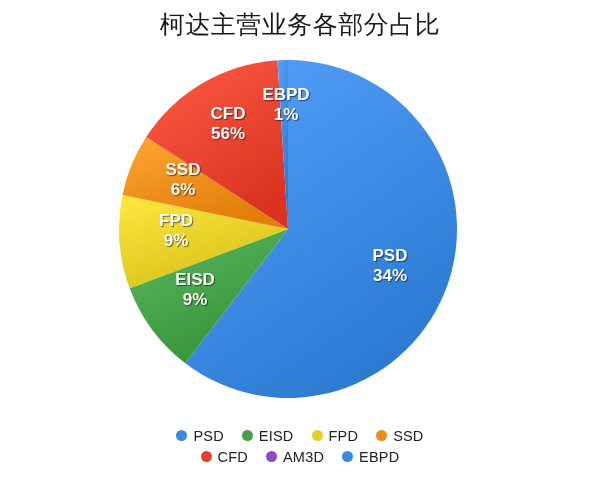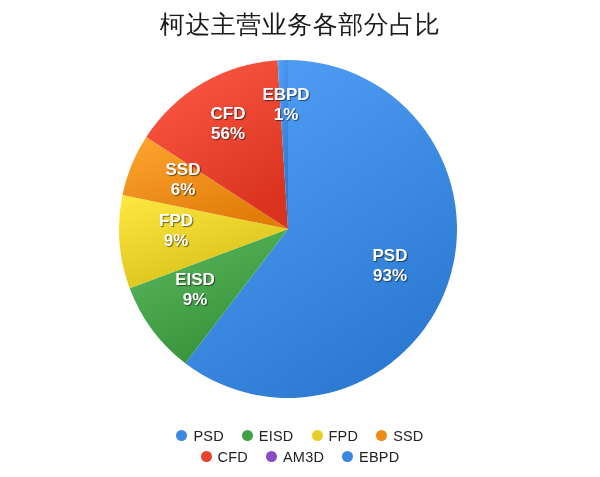--- a/index.html
+++ b/index.html
@@ -134,21 +134,21 @@
           <path d="M 288 229 L 185.29 363.21 A 169 169 0 0 1 129.70 288.17 Z" fill="url(#grad-1)" stroke="none"></path>
           <path d="M 288 229 L 129.70 288.17 A 169 169 0 0 1 122.44 195.06 Z" fill="url(#grad-2)" stroke="none"></path>
           <path d="M 288 229 L 122.44 195.06 A 169 169 0 0 1 146.22 137.03 Z" fill="url(#grad-3)" stroke="none"></path>
           <path d="M 288 229 L 146.22 137.03 A 169 169 0 0 1 277.49 60.33 Z" fill="url(#grad-4)" stroke="none"></path>
           <path d="M 288 229 L 277.49 60.33 A 169 169 0 0 1 288.00 60.00 Z" fill="url(#grad-6)" stroke="none"></path>
         </g>
     </svg>
     <div id="pie-labels">
         <div class="slice-label" style="left: 390px; top: 266px;">
           <span class="lbl-name">PSD</span>
-          <span class="lbl-pct">93%</span>
+          <span class="lbl-pct">34%</span>
         </div>
         <div class="slice-label" style="left: 195px; top: 290px;">
           <span class="lbl-name">EISD</span>
           <span class="lbl-pct">9%</span>
         </div>
         <div class="slice-label" style="left: 176px; top: 231px;">
           <span class="lbl-name">FPD</span>
           <span class="lbl-pct">9%</span>
         </div>
         <div class="slice-label" style="left: 183px; top: 180px;">

